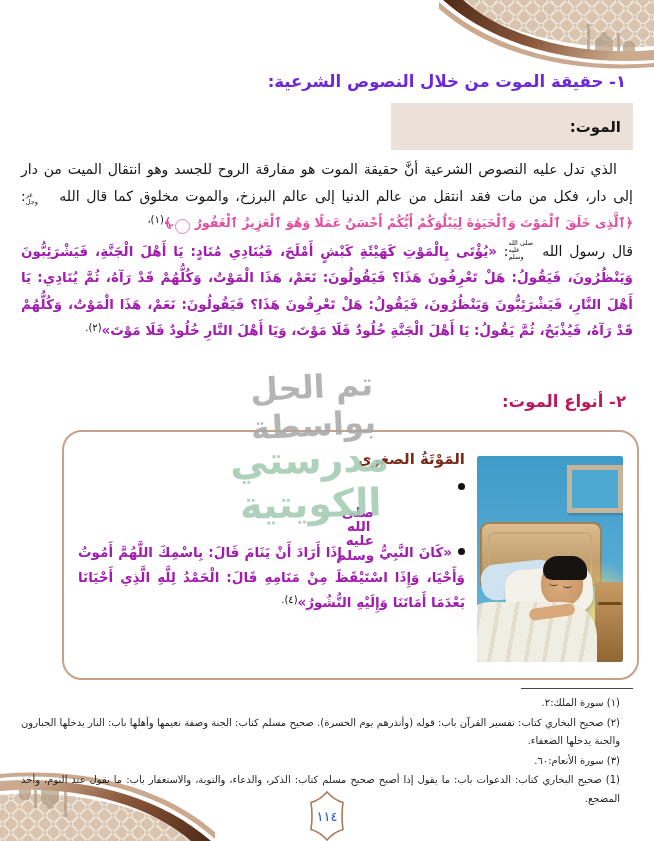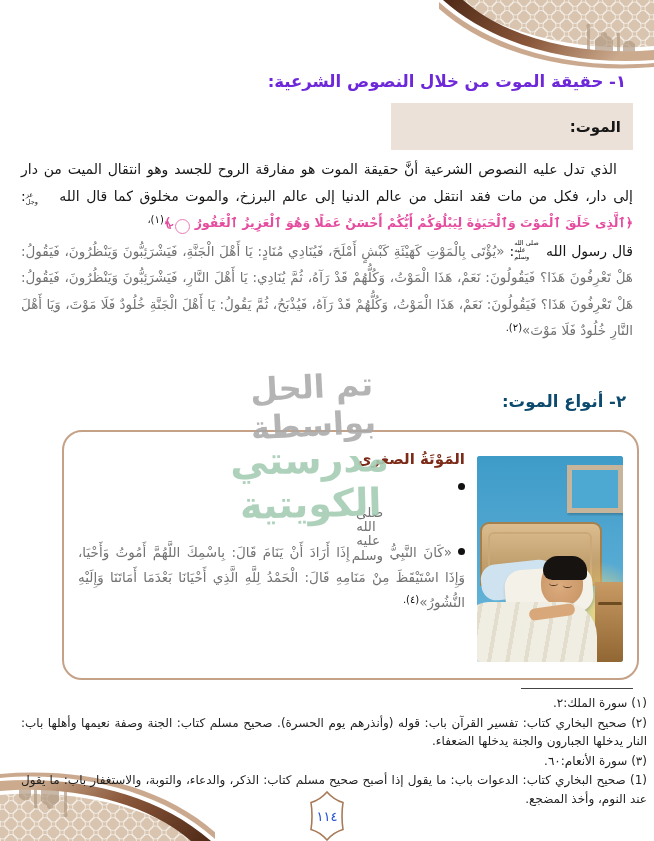--- a/index.html
+++ b/index.html
@@ -26,35 +26,35 @@
   }
   .defbox .term{font-weight:bold;margin-left:4px;}
   
   .bodytext{
     position:absolute;top:156px;right:21px;left:21px;
     font-size:14px;line-height:26.5px;text-align:justify;color:#161616;
   }
   .para{margin:0;}
   .para.indent{text-indent:16px;}
   .verse{color:#e54b9e;font-weight:bold;font-size:12.5px;}
-  .hadith{color:#737373;font-size:13.5px;}
+  .hadith{color:#a21caf;font-size:13.5px;font-weight:bold;}
   .ref{font-size:10px;color:#111;position:relative;top:-4px;font-weight:normal;}
   .ayah-num{
     display:inline-block;width:13px;height:13px;border:1px solid #e87bb4;
     border-radius:50%;color:#e54b9e;font-size:8.5px;line-height:13px;
     text-align:center;vertical-align:-2px;font-weight:bold;
   }
   .honorific{
     display:inline-block;font-size:6.5px;line-height:1.05;width:27px;
     text-align:left;vertical-align:-3px;white-space:normal;
   }
   
   .h2{
     position:absolute;top:392px;right:28px;margin:0;
-    font-size:16.5px;font-weight:bold;color:#0c4a6e;
+    font-size:16.5px;font-weight:bold;color:#be185d;
   }
   
   .wm{position:absolute;z-index:6;pointer-events:none;font-weight:bold;}
   .wm-gray{
     top:368px;left:190px;width:245px;font-size:32px;color:#a8a8a8;
     transform:rotate(-3deg);opacity:.85;text-align:center;
   }
   .wm-green{
     top:438px;left:160px;width:300px;font-size:38px;color:#a6cdb4;
     transform:rotate(-1.5deg);opacity:.9;text-align:center;z-index:7;
@@ -92,22 +92,22 @@
   .sc-eye{width:9px;height:5px;border-bottom:1.6px solid #4a3320;border-radius:50%;}
   .sc-eye1{top:124px;left:72px;}
   .sc-eye2{top:126px;left:86px;}
   .sc-blanket{top:146px;left:-12px;width:132px;height:70px;background:repeating-linear-gradient(100deg,#f0ede3 0 14px,#e2ddcd 14px 18px);border-radius:24px 34px 0 0;}
   .sc-arm{top:150px;left:52px;width:46px;height:12px;background:#d8a87b;border-radius:6px;transform:rotate(-8deg);}
   .sc-nightstand{top:126px;left:118px;width:30px;height:82px;background:linear-gradient(180deg,#c89a64,#8f6531);border-right:0;}
   .sc-drawer{top:146px;left:121px;width:24px;height:3px;background:#6e4c22;border-radius:2px;}
   
   .fn-divider{position:absolute;top:688px;right:21px;width:112px;height:0;border-top:1px solid #444;}
   .footnotes{
-    position:absolute;top:694px;right:7px;left:21px;
-    font-size:12px;line-height:18.5px;color:#1e1e1e;text-align:justify;
+    position:absolute;top:694px;right:34px;left:21px;
+    font-size:10px;line-height:18.5px;color:#1e1e1e;text-align:justify;
   }
   .fn{margin:0 0 1px;}
   
   .page-badge{position:absolute;top:791px;left:50%;transform:translateX(-50%);width:46px;height:50px;}
   .page-badge .num{
     position:absolute;inset:0;display:flex;align-items:center;justify-content:center;
     font-size:13px;color:#1d4ed8;letter-spacing:1px;
   }
 </style>
 </head>

